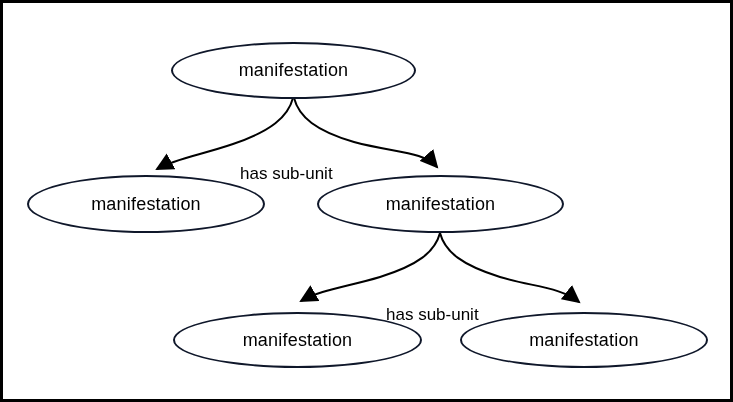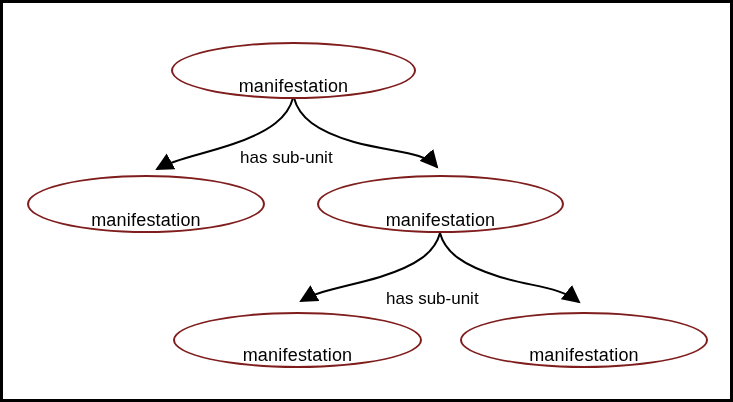--- a/index.html
+++ b/index.html
@@ -21,40 +21,41 @@
     position: absolute;
     left: 0;
     top: 0;
     width: 727px;
     height: 396px;
     pointer-events: none;
   }
   .node {
     position: absolute;
     box-sizing: border-box;
-    border: 2px solid #7f1d1d;
+    border: 2px solid #0f172a;
     border-radius: 50%;
     background: #ffffff;
     display: flex;
-    align-items: flex-end;
+    align-items: center;
     justify-content: center;
     font-size: 18px;
     color: #000000;
     letter-spacing: 0.2px;
   }
   .node-top         { left: 168px; top: 39px;  width: 245px; height: 57px; }
   .node-mid-left    { left: 24px;  top: 172px; width: 238px; height: 58px; }
   .node-mid-right   { left: 314px; top: 172px; width: 247px; height: 58px; }
   .node-bottom-left { left: 170px; top: 309px; width: 249px; height: 56px; }
   .node-bottom-right{ left: 457px; top: 309px; width: 248px; height: 56px; }
   .edge-label {
     position: absolute;
     font-size: 17px;
     color: #000000;
     white-space: nowrap;
+    margin-top: 16px;
   }
   .edge-label-1 { left: 237px; top: 145px; }
   .edge-label-2 { left: 383px; top: 286px; }
 </style>
 </head>
 <body>
 
 <div class="canvas">
 
   <svg class="edges-svg" viewBox="0 0 727 396">

